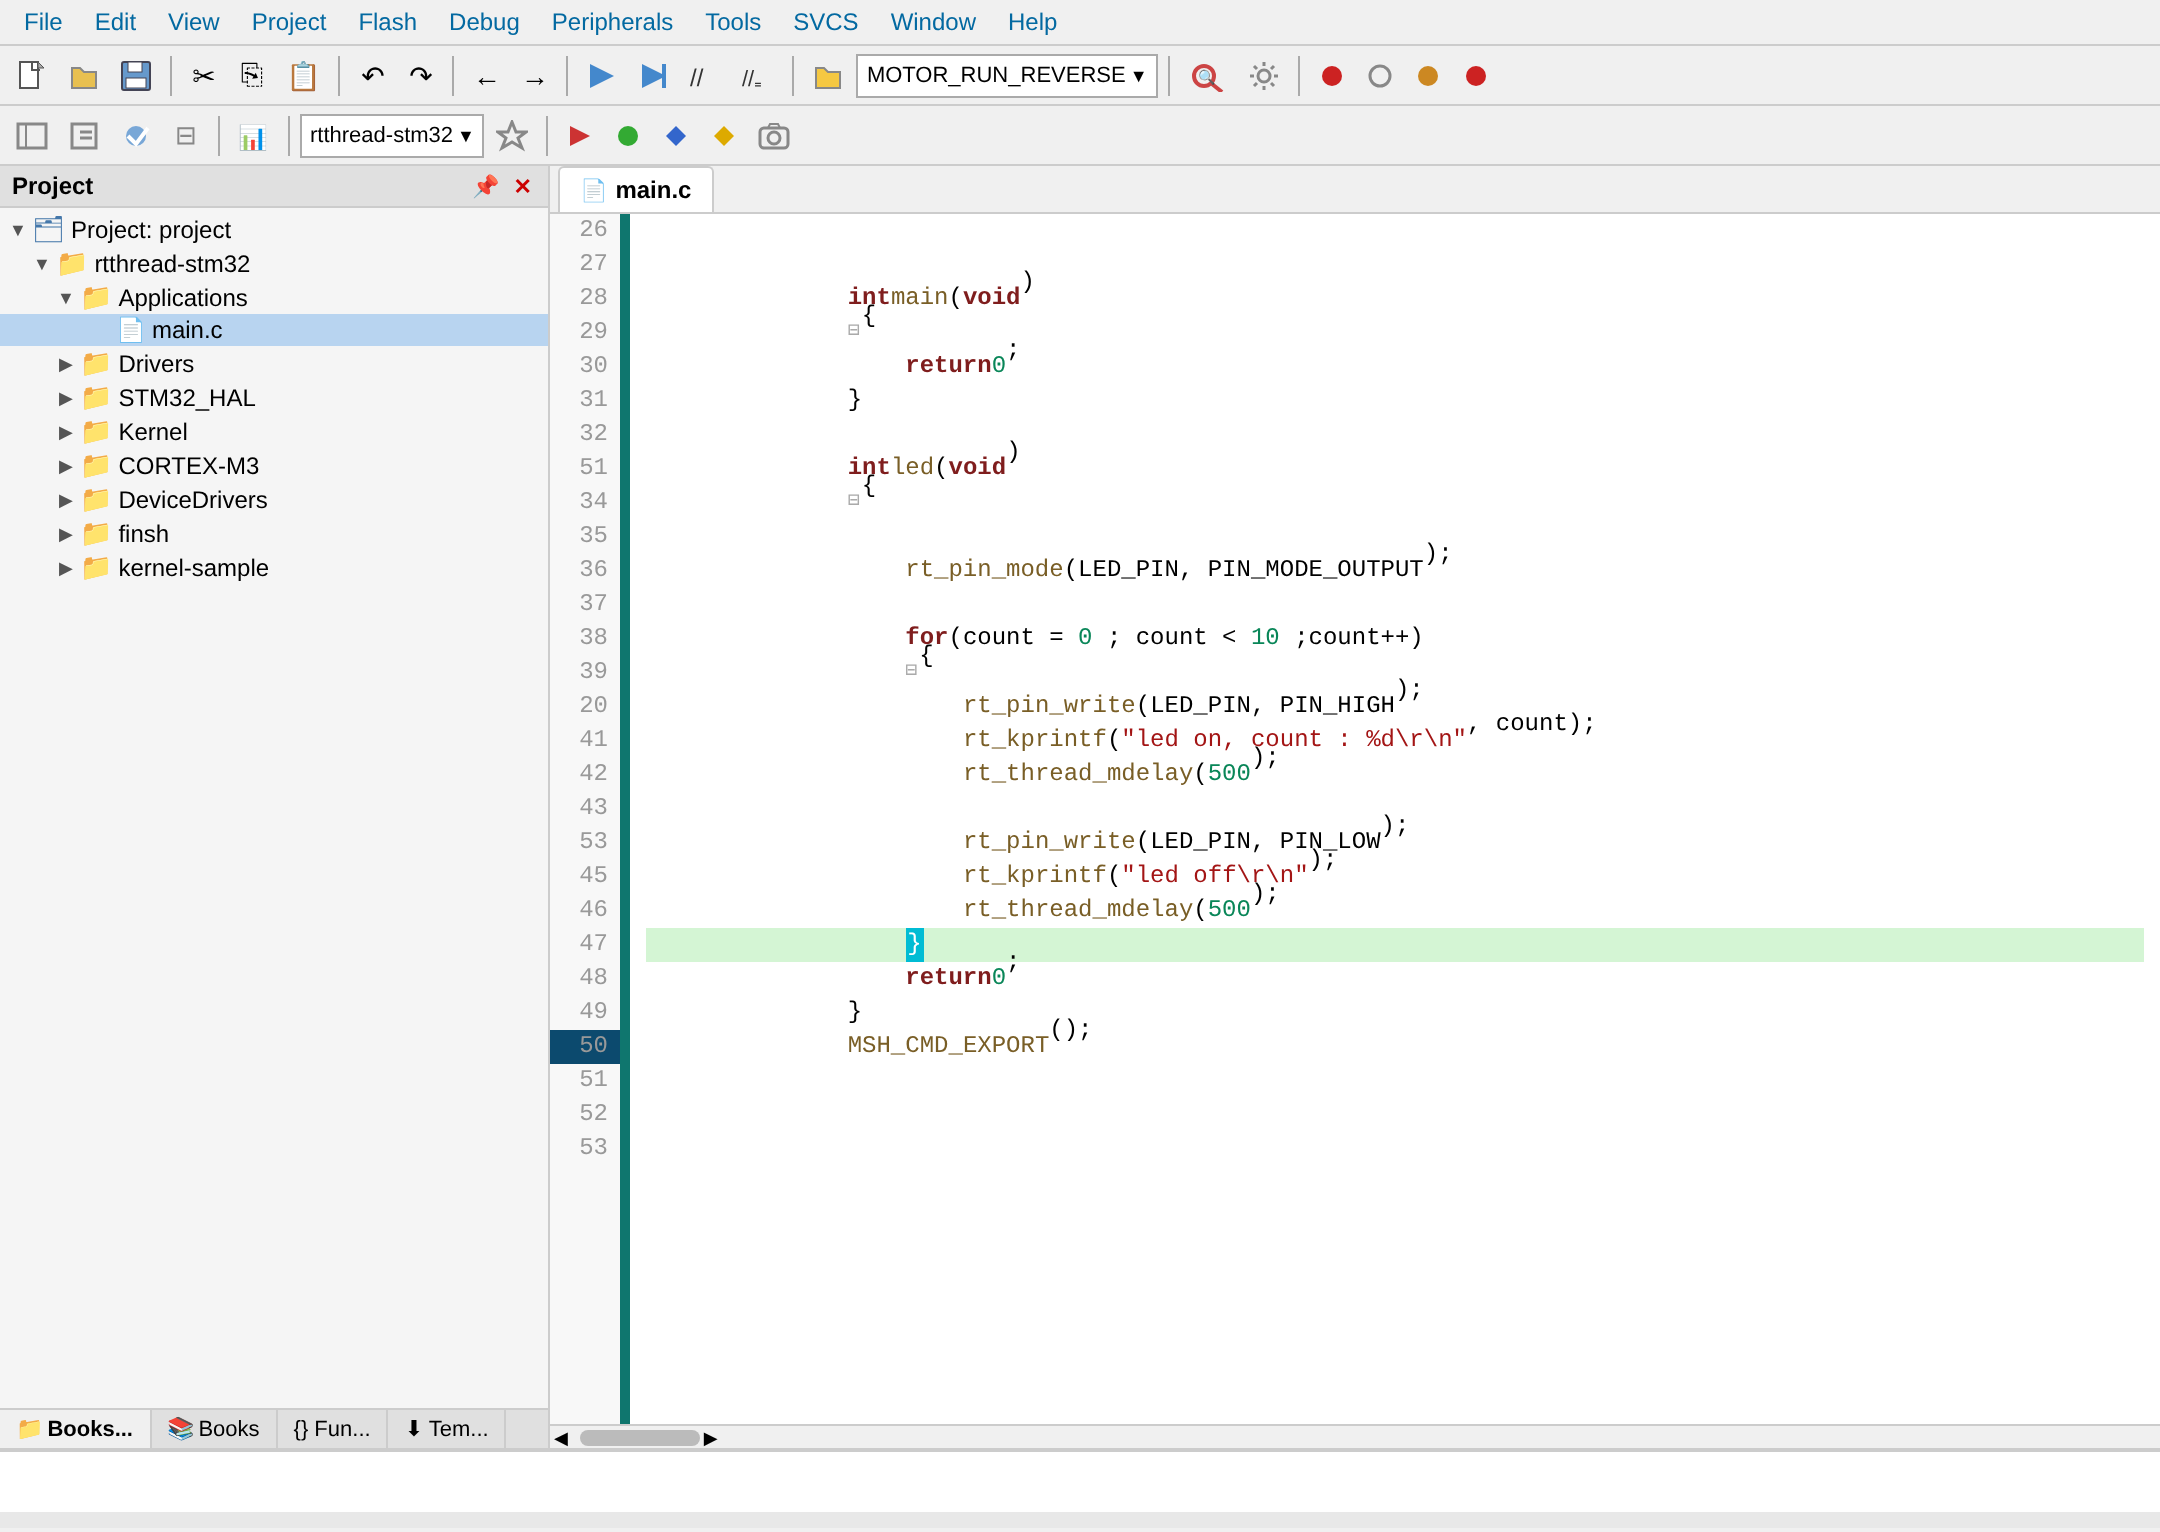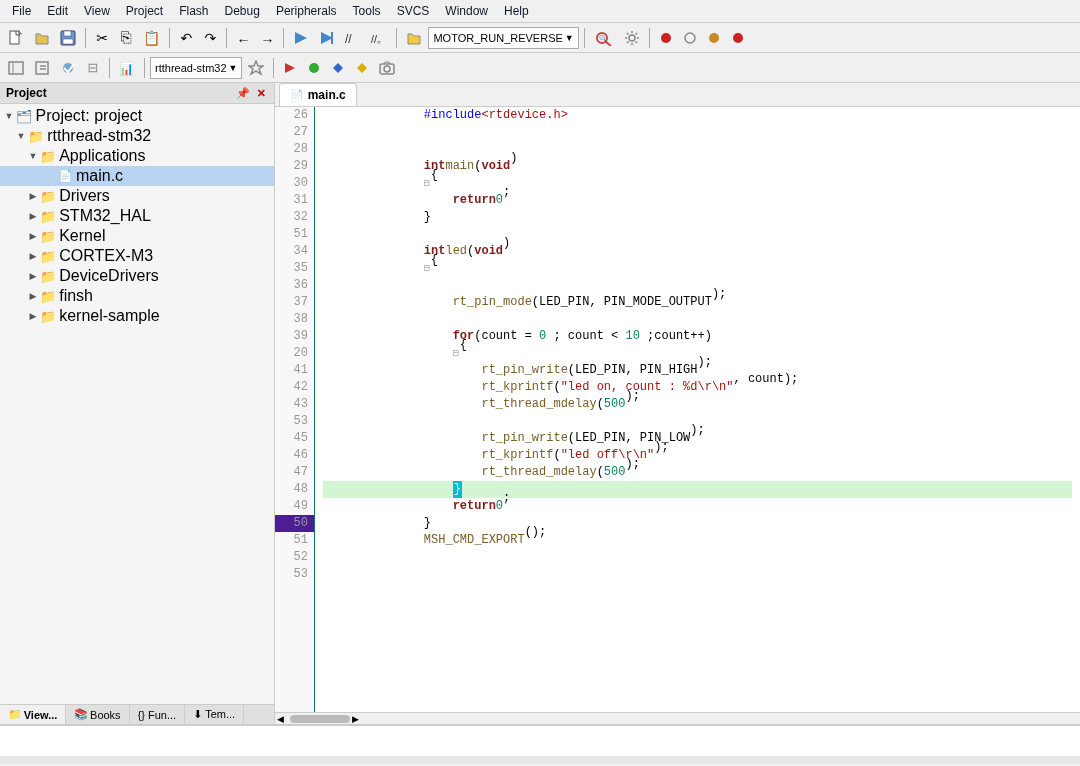--- a/index.html
+++ b/index.html
@@ -1,60 +1,60 @@
 <!DOCTYPE html>
 <html><head>
   <meta charset="utf-8">
   <style>
     * { margin: 0; padding: 0; box-sizing: border-box; }
     body { font-family: 'Segoe UI', Tahoma, Geneva, Verdana, sans-serif; font-size: 12px; background: #f0f0f0; overflow: hidden; }
 
     
     #menubar { background: #f0f0f0; border-bottom: 1px solid #ccc; padding: 2px 4px; display: flex; align-items: center; gap: 0; }
-    .menu-item { padding: 2px 8px; cursor: pointer; font-size: 12px; color: #0f172a; }
+    .menu-item { padding: 2px 8px; cursor: pointer; font-size: 12px; color: #0369a1; }
 
     
     .toolbar { background: #f0f0f0; border-bottom: 1px solid #ccc; padding: 2px 4px; display: flex; align-items: center; gap: 2px; min-height: 30px; }
     .toolbar-btn { background: none; border: 1px solid transparent; cursor: pointer; padding: 1px 3px; font-size: 14px; display: flex; align-items: center; justify-content: center; min-width: 22px; height: 22px; }
     .toolbar-sep { width: 1px; background: #aaa; height: 20px; margin: 0 3px; }
     .toolbar-dropdown { display: flex; align-items: center; border: 1px solid #aaa; background: white; padding: 1px 4px; height: 22px; font-size: 11px; cursor: pointer; }
     .toolbar-dropdown-arrow { font-size: 9px; margin-left: 2px; }
 
     
     #main-area { display: flex; flex-direction: row; flex: 1; height: calc(100vh - 125px); }
 
     
     #project-panel { width: 275px; min-width: 275px; background: #f5f5f5; border-right: 1px solid #ccc; display: flex; flex-direction: column; }
     #project-panel-header { background: #e0e0e0; border-bottom: 1px solid #ccc; padding: 3px 6px; display: flex; align-items: center; justify-content: space-between; font-weight: bold; font-size: 12px; }
     #project-panel-header .header-right { display: flex; gap: 3px; }
     .panel-header-btn { background: none; border: none; cursor: pointer; font-size: 11px; padding: 0 2px; color: #555; }
     #project-tree { flex: 1; overflow-y: auto; padding: 2px 0; }
     .tree-item { display: flex; align-items: center; padding: 1px 0; cursor: pointer; white-space: nowrap; }
     .tree-item.selected { background: #b8d4f0; }
     .tree-indent { display: inline-block; }
-    .tree-label { font-size: 16px; }
+    .tree-label { font-size: 12px; }
     .tree-expand { font-size: 9px; margin-right: 2px; color: #555; width: 10px; text-align: center; }
 
     
     #project-panel-tabs { border-top: 1px solid #ccc; background: #e0e0e0; display: flex; }
     .proj-tab { padding: 3px 8px; font-size: 11px; cursor: pointer; border-right: 1px solid #ccc; display: flex; align-items: center; gap: 2px; }
     .proj-tab.active { background: #f0f0f0; font-weight: bold; }
 
     
     #editor-area { flex: 1; display: flex; flex-direction: column; overflow: hidden; }
     #editor-tabs { background: #f0f0f0; border-bottom: 1px solid #ccc; display: flex; align-items: flex-end; padding: 0 4px; }
     .editor-tab { display: flex; align-items: center; padding: 4px 10px; border: 1px solid #ccc; border-bottom: none; margin-right: 2px; background: #e8e8e8; cursor: pointer; font-size: 12px; border-radius: 3px 3px 0 0; }
     .editor-tab.active { background: white; font-weight: bold; }
     .editor-tab-icon { font-size: 11px; margin-right: 4px; color: #666; }
 
     
     #code-editor { flex: 1; overflow: auto; background: white; display: flex; }
-    #line-numbers { background: #f8f8f8; border-right: 1px solid #0f766e; padding: 0; min-width: 40px; text-align: right; font-family: 'Courier New', Courier, monospace; font-size: 12px; color: #999; user-select: none; }
+    #line-numbers { background: #f8f8f8; border-right: 5px solid #0f766e; padding: 0; min-width: 40px; text-align: right; font-family: 'Courier New', Courier, monospace; font-size: 12px; color: #999; user-select: none; }
     .line-num { padding: 0 6px 0 4px; height: 17px; line-height: 17px; display: block; }
-    .line-num.highlighted { background: #4c1d95; }
+    .line-num.highlighted { background: #0c4a6e; }
     #code-content { flex: 1; font-family: 'Courier New', Courier, monospace; font-size: 12px; padding: 0 8px; overflow: auto; }
     .code-line { height: 17px; line-height: 17px; white-space: pre; display: flex; align-items: center; }
     .code-line.active-line { background: #d4f5d4; }
     
     .kw { color: #7f1d1d; font-weight: bold; }
     .pp { color: #0000ff; }
     .str { color: #a31515; }
     .fn { color: #795e26; }
     .num { color: #098658; }
     .plain { color: #000; }
@@ -336,21 +336,21 @@
       <div class="tree-item">
         <span class="tree-indent" style="width:28px"></span>
         <span class="tree-expand">▶</span>
         <span style="margin-right:3px; color:#e8a000; font-size:13px;">📁</span>
         <span class="tree-label">kernel-sample</span>
       </div>
     </div>
     <div id="project-panel-tabs">
       <div class="proj-tab active">
         <span>📁</span>
-        <span>View...</span>
+        <span>Books...</span>
       </div>
       <div class="proj-tab">
         <span>📚</span>
         <span>Books</span>
       </div>
       <div class="proj-tab">
         <span>{} Fun...</span>
       </div>
       <div class="proj-tab">
         <span>⬇ Tem...</span>
@@ -390,23 +390,20 @@
         <span class="line-num">46</span>
         <span class="line-num">47</span>
         <span class="line-num">48</span>
         <span class="line-num">49</span>
         <span class="line-num highlighted">50</span>
         <span class="line-num">51</span>
         <span class="line-num">52</span>
         <span class="line-num">53</span>
       </div>
       <div id="code-content">
-        <div class="code-line">
-          &nbsp;&nbsp;&nbsp;&nbsp;<span class="pp">#include</span> <span class="str">&lt;rtdevice.h&gt;</span>
-        </div>
         <div class="code-line">&nbsp;</div>
         <div class="code-line">&nbsp;</div>
         <div class="code-line">
           &nbsp;&nbsp;&nbsp;&nbsp;<span class="kw">int</span> <span class="fn">main</span>(<span class="kw">void</span>)
         </div>
         <div class="code-line">
           &nbsp;&nbsp;&nbsp;&nbsp;<span style="color:#aaa; font-size:10px; margin-right:1px;">⊟</span>{
         </div>
         <div class="code-line">
           &nbsp;&nbsp;&nbsp;&nbsp;&nbsp;&nbsp;&nbsp;&nbsp;<span class="kw">return</span> <span class="num">0</span>;

